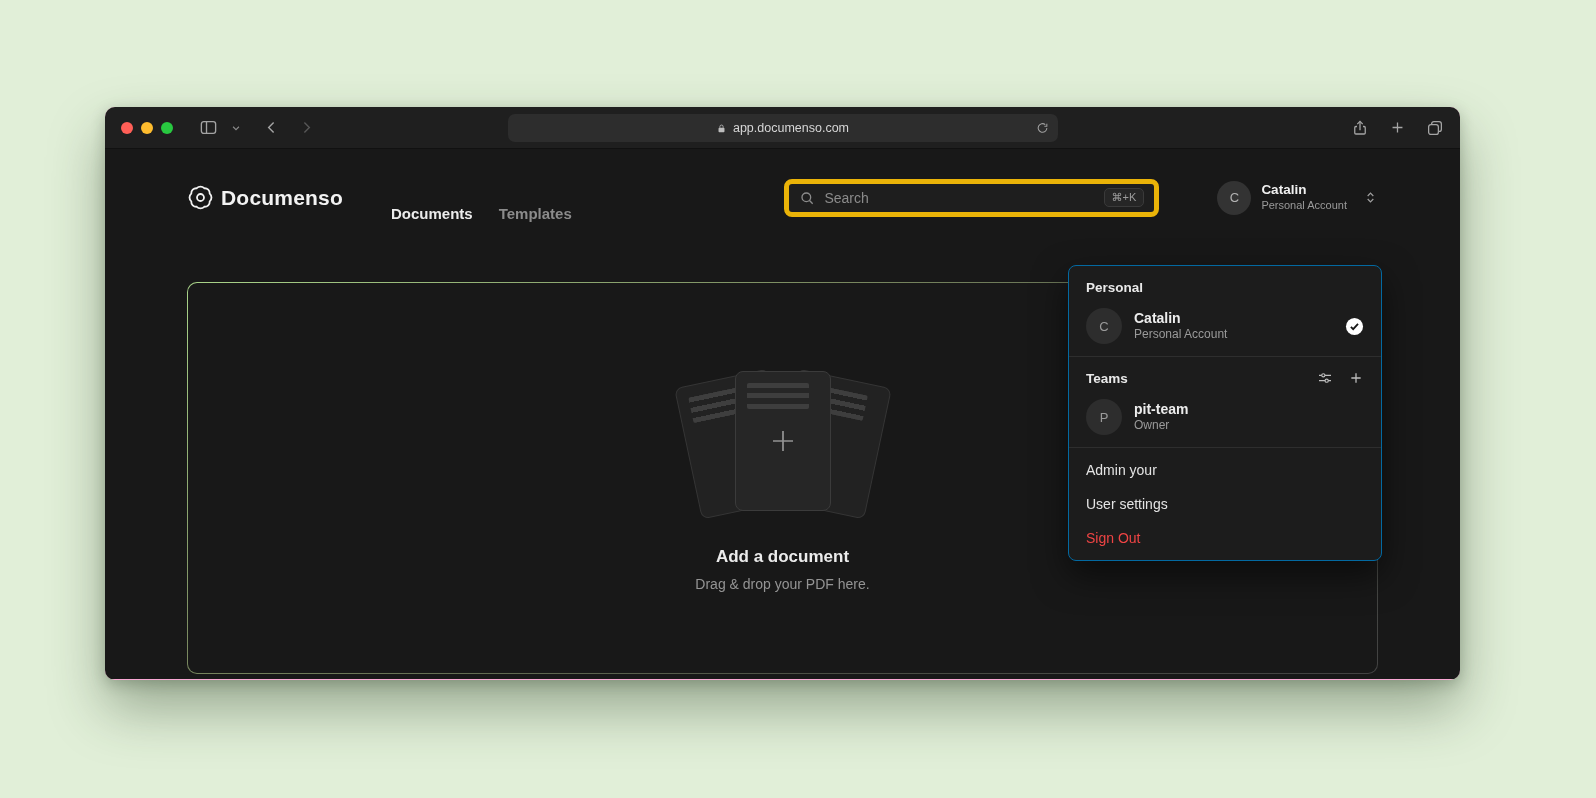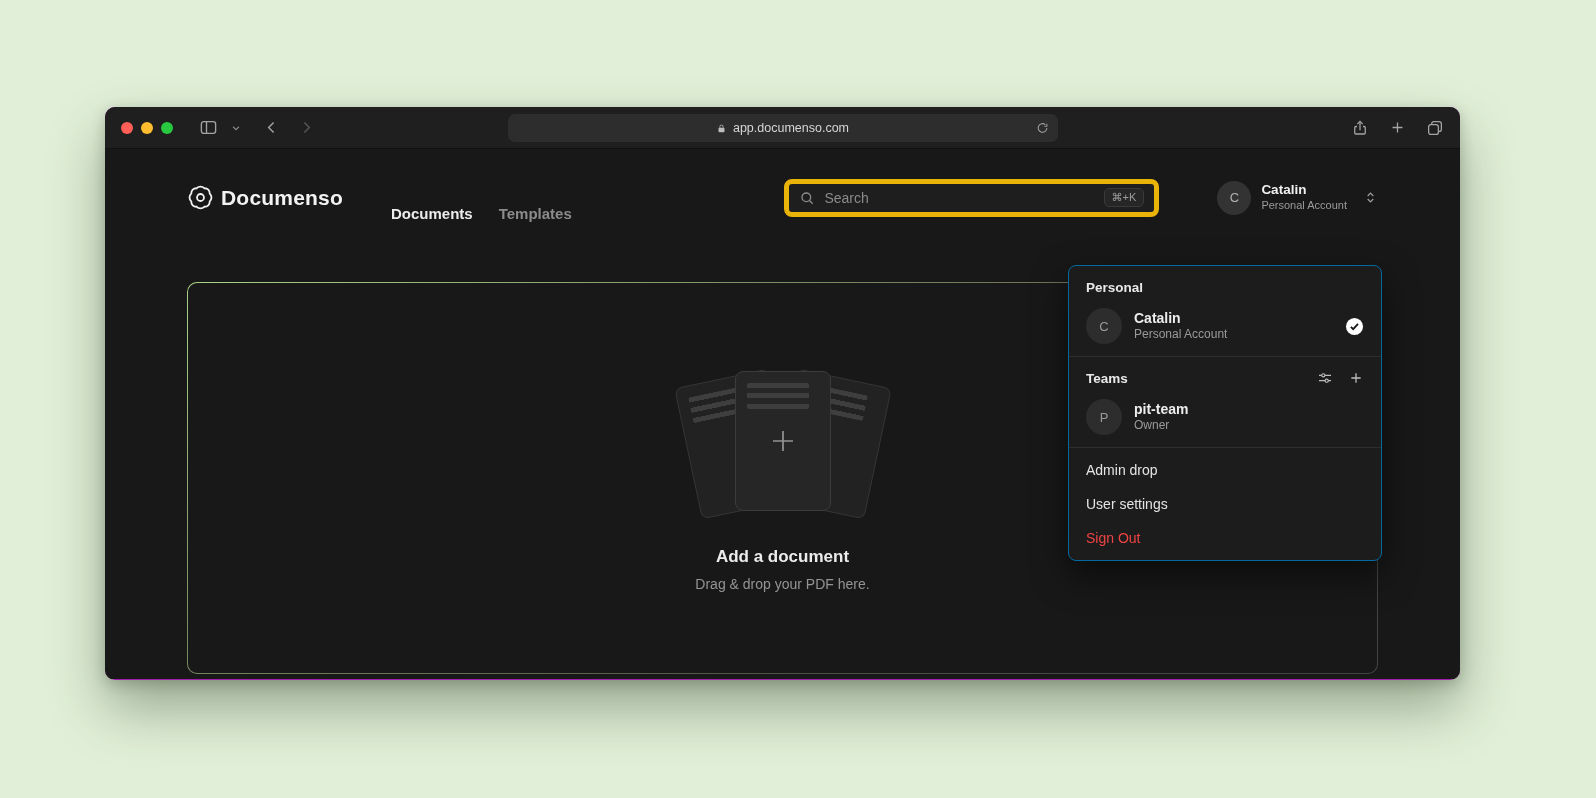--- a/index.html
+++ b/index.html
@@ -1,21 +1,21 @@
 <!DOCTYPE html>
 <html><head>
 <meta charset="utf-8">
 <style>
   * { margin:0; padding:0; box-sizing:border-box; }
   html,body { width:1596px; height:798px; background:#e1efd8; font-family:"Liberation Sans", sans-serif; }
   .stage { position:relative; width:1596px; height:798px; background:#e1efd8; overflow:hidden; }
 
   
   .window { position:absolute; left:105px; top:107px; width:1355px; height:573px;
-            background:#a21caf; border-radius:10px; overflow:hidden;
+            background:#f9a8d4; border-radius:10px; overflow:hidden;
             box-shadow:0 28px 55px rgba(40,60,35,.40), 0 4px 14px rgba(40,60,35,.25); }
 
   .titlebar { position:relative; height:42px; background:#1f1f1f; display:flex; align-items:center;
               padding:0 16px; border-bottom:1px solid rgba(0,0,0,.45); }
   .traffic { display:flex; gap:8px; }
   .light { width:12px; height:12px; border-radius:50%; display:inline-block; cursor:default; }
   .light.red { background:#ff5f57; } .light.yellow { background:#febc2e; } .light.green { background:#28c840; }
   .tb-group { display:flex; align-items:center; gap:13px; margin-left:26px; color:#a3a3a3; }
   .tb-group.nav-arrows { margin-left:22px; gap:18px; }
   .tb-icon { display:inline-flex; align-items:center; }
@@ -278,20 +278,20 @@
         <div class="menu-item">
           <span class="m-avatar">P</span>
           <span class="m-text">
             <span class="m-name">pit-team</span>
             <span class="m-sub">Owner</span>
           </span>
         </div>
 
         <div class="menu-sep"></div>
 
-        <div class="menu-action">Admin drop</div>
+        <div class="menu-action">Admin your</div>
         <div class="menu-action">User settings</div>
         <div class="menu-action danger">Sign Out</div>
       </div>
 
     </div>
   </div>
 </div>
 
 </body></html>

